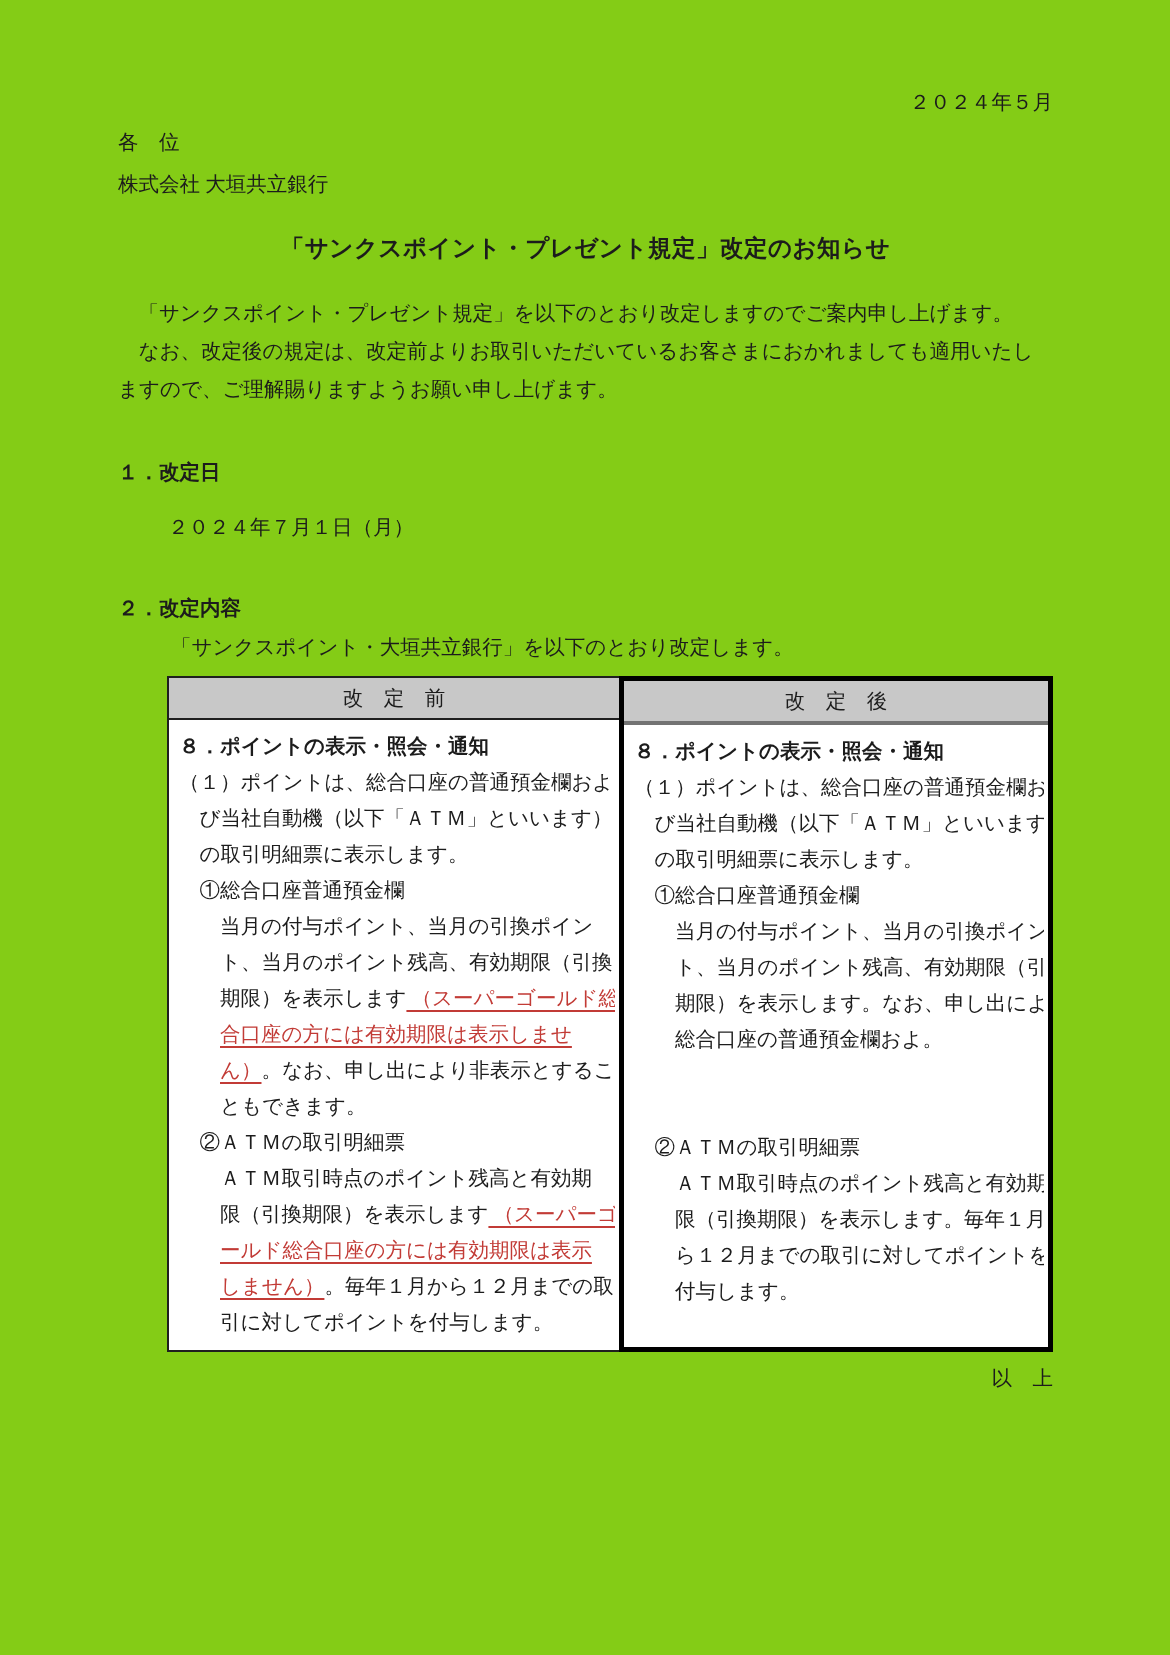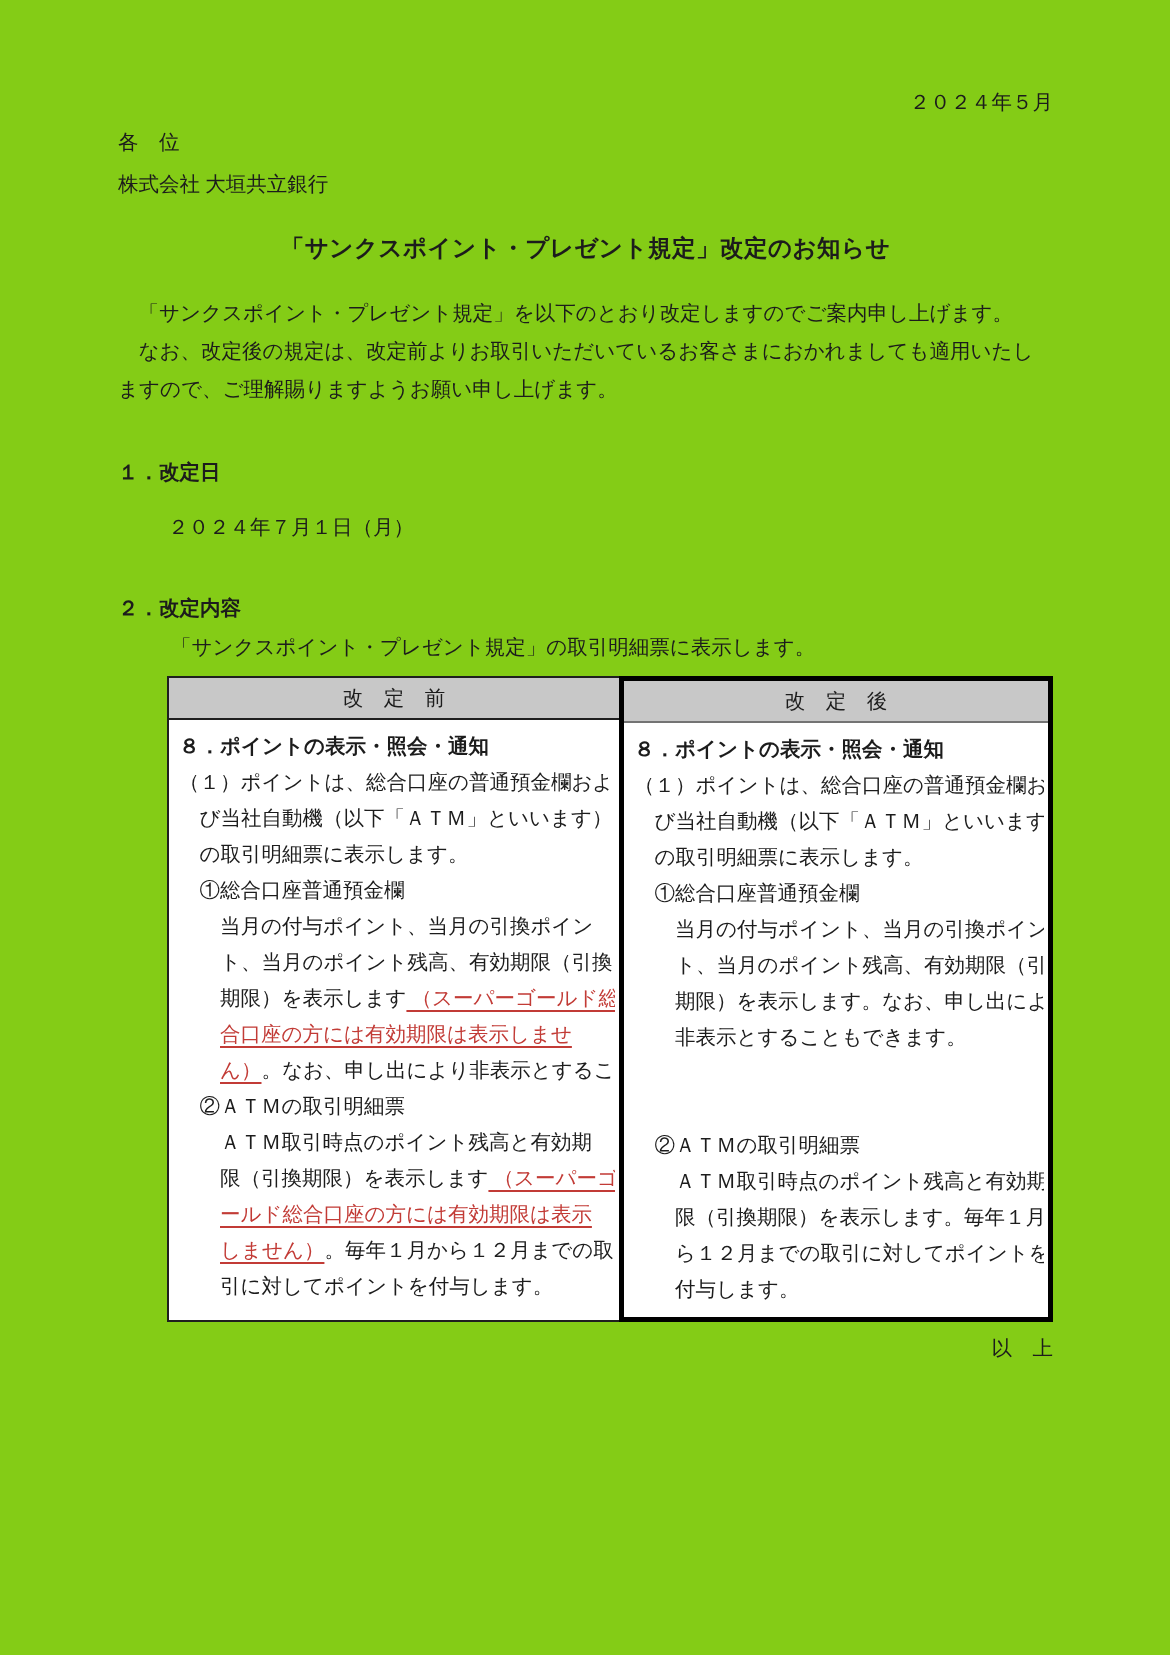--- a/index.html
+++ b/index.html
@@ -28,21 +28,21 @@
   .rev-table { display:flex; align-items:stretch; margin-top:14px; margin-left:49px; width:994px; }
   .col { box-sizing:border-box; background:#ffffff; }
   .col-before { width:452px; border:2px solid #1f1f1f; border-right:none; }
   .col-after  { width:434px; border:5px solid #000000; }
   .col-head {
     background:var(--header-bg,#c8c8c8);
     text-align:center; font-size:20.5px; line-height:28px;
     padding:6px 0;
   }
   .col-before .col-head { border-bottom:2px solid #1f1f1f; }
-  .col-after  .col-head { border-bottom:2px solid #737373; }
+  .col-after  .col-head { border-bottom:4px solid #737373; }
   .col-body { padding:8px 4px 10px 10px; font-size:20.5px; }
   .t-line { line-height:36px; min-height:36px; white-space:nowrap; overflow:hidden; }
   .t-line.bold-line { font-family:Liberation Serif, serif; font-weight:bold; }
   .red-text {
     color:var(--red-color,#c23b36);
     text-decoration:underline;
     text-decoration-color:var(--red-color,#c23b36);
     text-decoration-thickness:1.5px;
     text-underline-offset:5px;
   }
@@ -64,56 +64,57 @@
   <div class="intro">
     <div>　「サンクスポイント・プレゼント規定」を以下のとおり改定しますのでご案内申し上げます。</div>
     <div>　なお、改定後の規定は、改定前よりお取引いただいているお客さまにおかれましても適用いたし</div>
     <div>ますので、ご理解賜りますようお願い申し上げます。</div>
   </div>
 
   <div class="sec-heading gothic">１．改定日</div>
   <div class="sec-body">２０２４年７月１日（月）</div>
 
   <div class="sec-heading gothic second">２．改定内容</div>
-  <div class="sec-lead">「サンクスポイント・プレゼント規定」の取引明細票に表示します。</div>
+  <div class="sec-lead">「サンクスポイント・大垣共立銀行」を以下のとおり改定します。</div>
 
   <div class="rev-table">
     <div class="col col-before">
       <div class="col-head">改　定　前</div>
       <div class="col-body" id="before-body">
           <div class="t-line bold-line"><span>８．ポイントの表示・照会・通知</span></div>
           <div class="t-line"><span>（１）ポイントは、総合口座の普通預金欄およ</span></div>
           <div class="t-line"><span>　び当社自動機（以下「ＡＴＭ」といいます）</span></div>
           <div class="t-line"><span>　の取引明細票に表示します。</span></div>
           <div class="t-line"><span>　①総合口座普通預金欄</span></div>
           <div class="t-line"><span>　　当月の付与ポイント、当月の引換ポイン</span></div>
           <div class="t-line"><span>　　ト、当月のポイント残高、有効期限（引換</span></div>
           <div class="t-line"><span>　　期限）を表示します</span><span class="red-text"> （スーパーゴールド総</span></div>
           <div class="t-line"><span>　　</span><span class="red-text">合口座の方には有効期限は表示しませ</span></div>
           <div class="t-line"><span>　　</span><span class="red-text">ん）</span><span>。なお、申し出により非表示とするこ</span></div>
+          <div class="t-line"><span>　　ともできます。</span></div>
           <div class="t-line"><span>　②ＡＴＭの取引明細票</span></div>
           <div class="t-line"><span>　　ＡＴＭ取引時点のポイント残高と有効期</span></div>
           <div class="t-line"><span>　　限（引換期限）を表示します</span><span class="red-text"> （スーパーゴ</span></div>
           <div class="t-line"><span>　　</span><span class="red-text">ールド総合口座の方には有効期限は表示</span></div>
           <div class="t-line"><span>　　</span><span class="red-text">しません）</span><span>。毎年１月から１２月までの取</span></div>
           <div class="t-line"><span>　　引に対してポイントを付与します。</span></div>
         </div>
     </div>
     <div class="col col-after">
       <div class="col-head">改　定　後</div>
       <div class="col-body" id="after-body">
           <div class="t-line bold-line"><span>８．ポイントの表示・照会・通知</span></div>
           <div class="t-line"><span>（１）ポイントは、総合口座の普通預金欄およ</span></div>
           <div class="t-line"><span>　び当社自動機（以下「ＡＴＭ」といいます）</span></div>
           <div class="t-line"><span>　の取引明細票に表示します。</span></div>
           <div class="t-line"><span>　①総合口座普通預金欄</span></div>
           <div class="t-line"><span>　　当月の付与ポイント、当月の引換ポイン</span></div>
           <div class="t-line"><span>　　ト、当月のポイント残高、有効期限（引換</span></div>
           <div class="t-line"><span>　　期限）を表示します。なお、申し出により</span></div>
-          <div class="t-line"><span>　　非表示とすることもできます。</span></div>
+          <div class="t-line"><span>　　総合口座の普通預金欄およ。</span></div>
           <div class="t-line">&nbsp;</div>
           <div class="t-line">&nbsp;</div>
           <div class="t-line"><span>　②ＡＴＭの取引明細票</span></div>
           <div class="t-line"><span>　　ＡＴＭ取引時点のポイント残高と有効期</span></div>
           <div class="t-line"><span>　　限（引換期限）を表示します。毎年１月か</span></div>
           <div class="t-line"><span>　　ら１２月までの取引に対してポイントを</span></div>
           <div class="t-line"><span>　　付与します。</span></div>
         </div>
     </div>
   </div>

